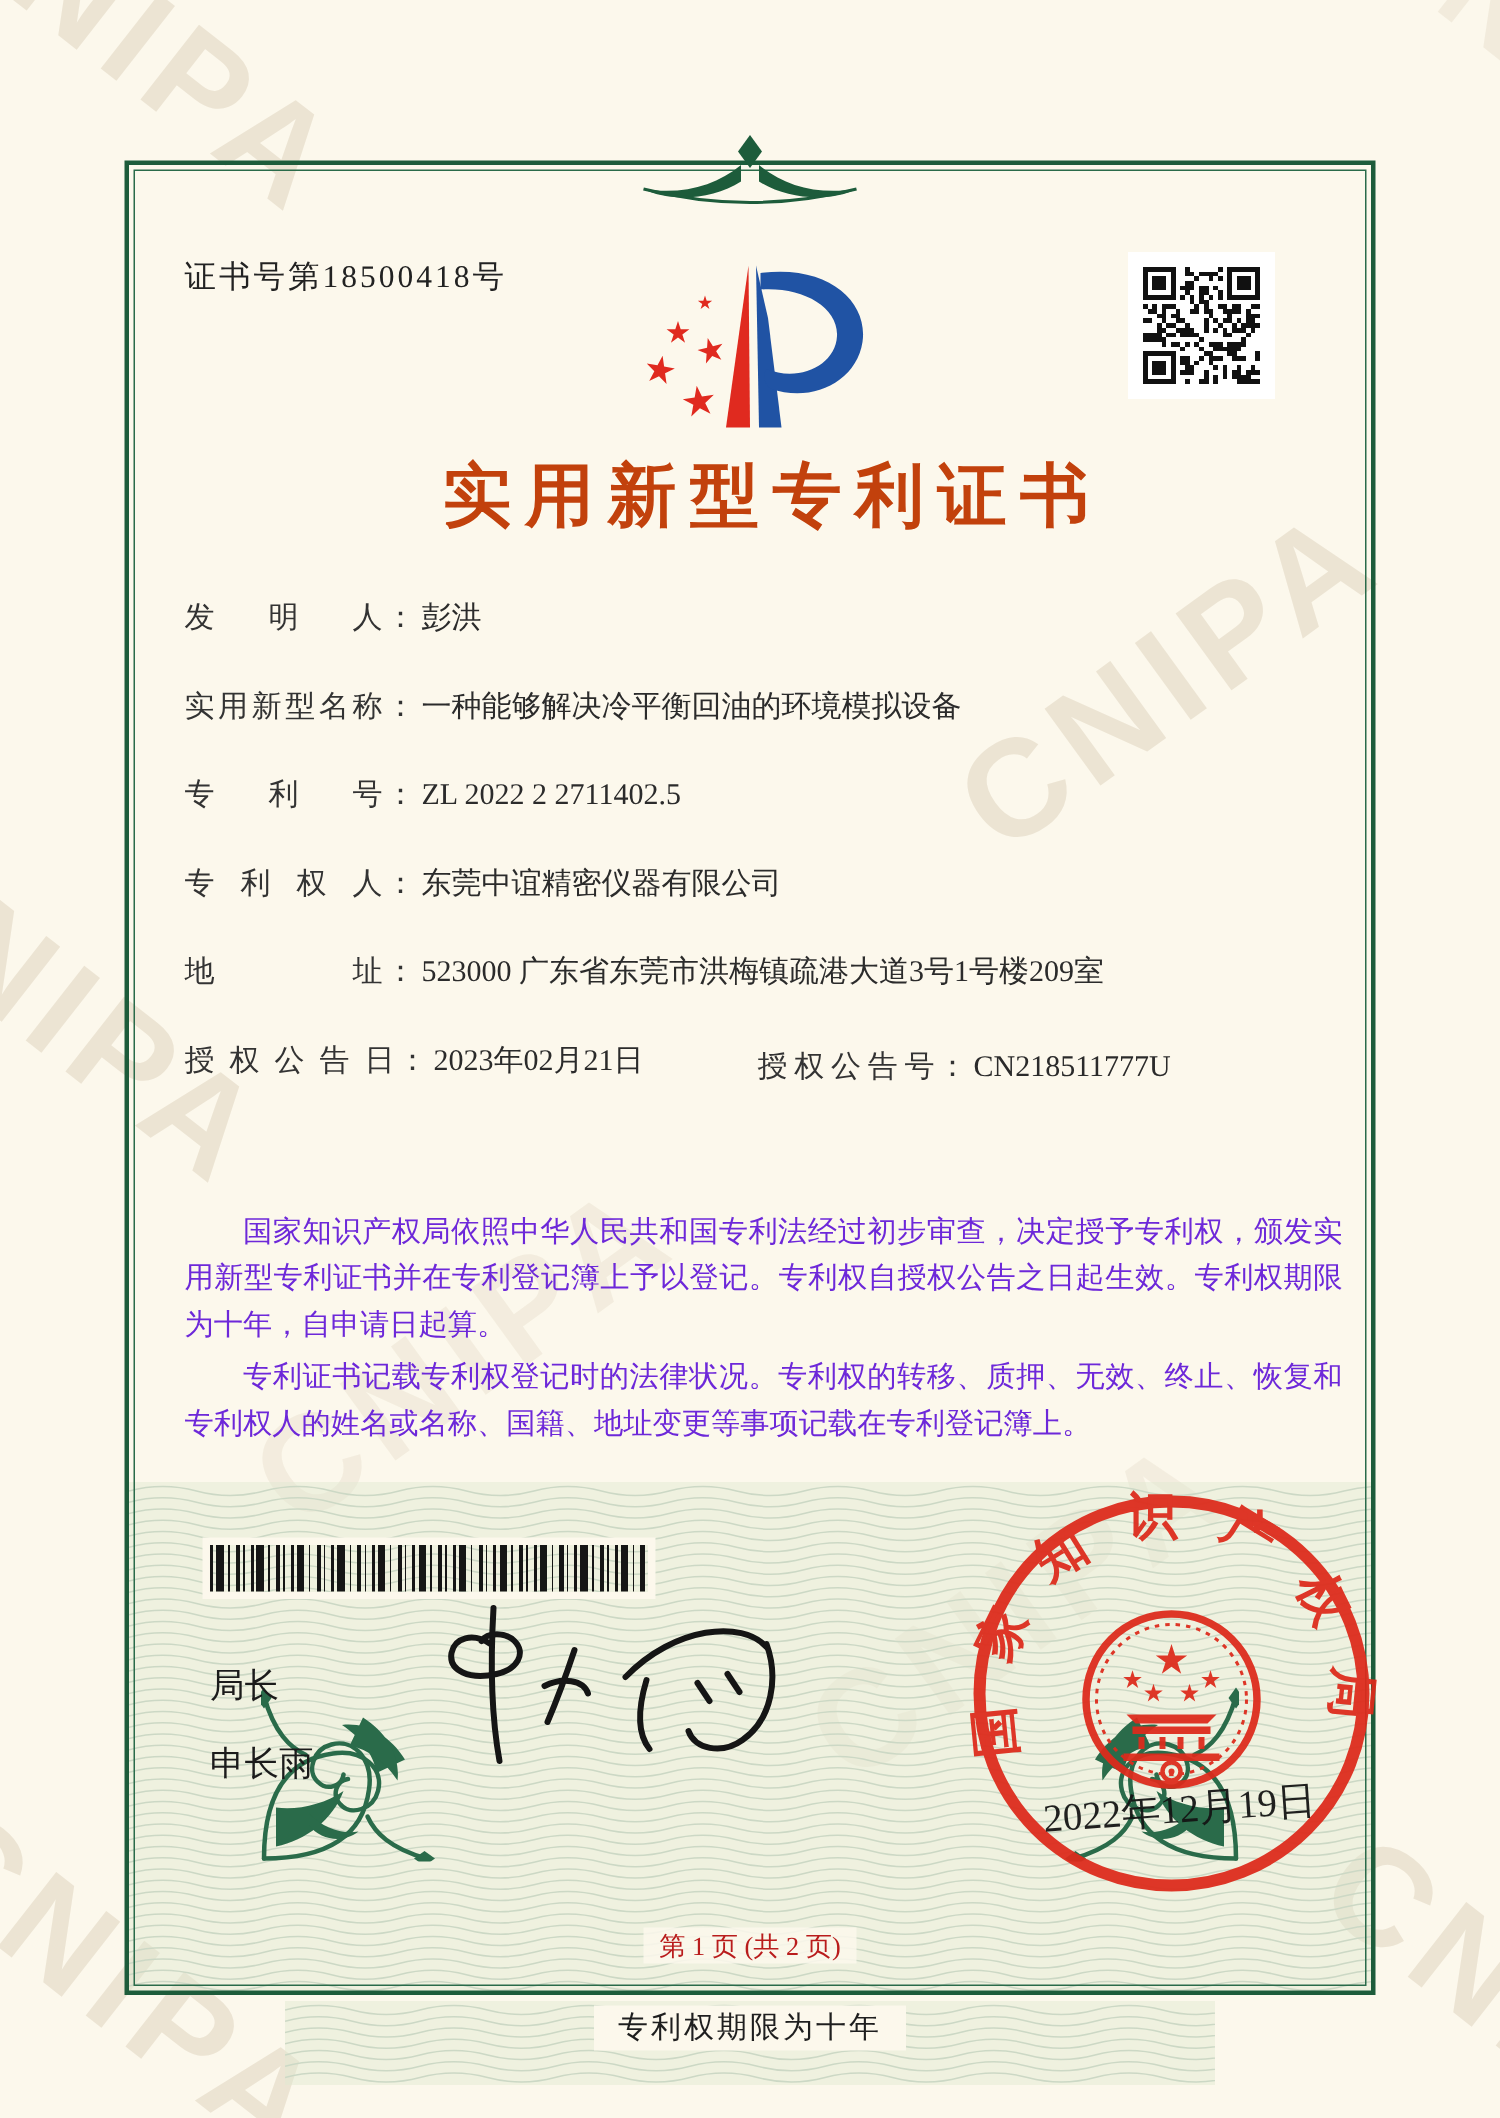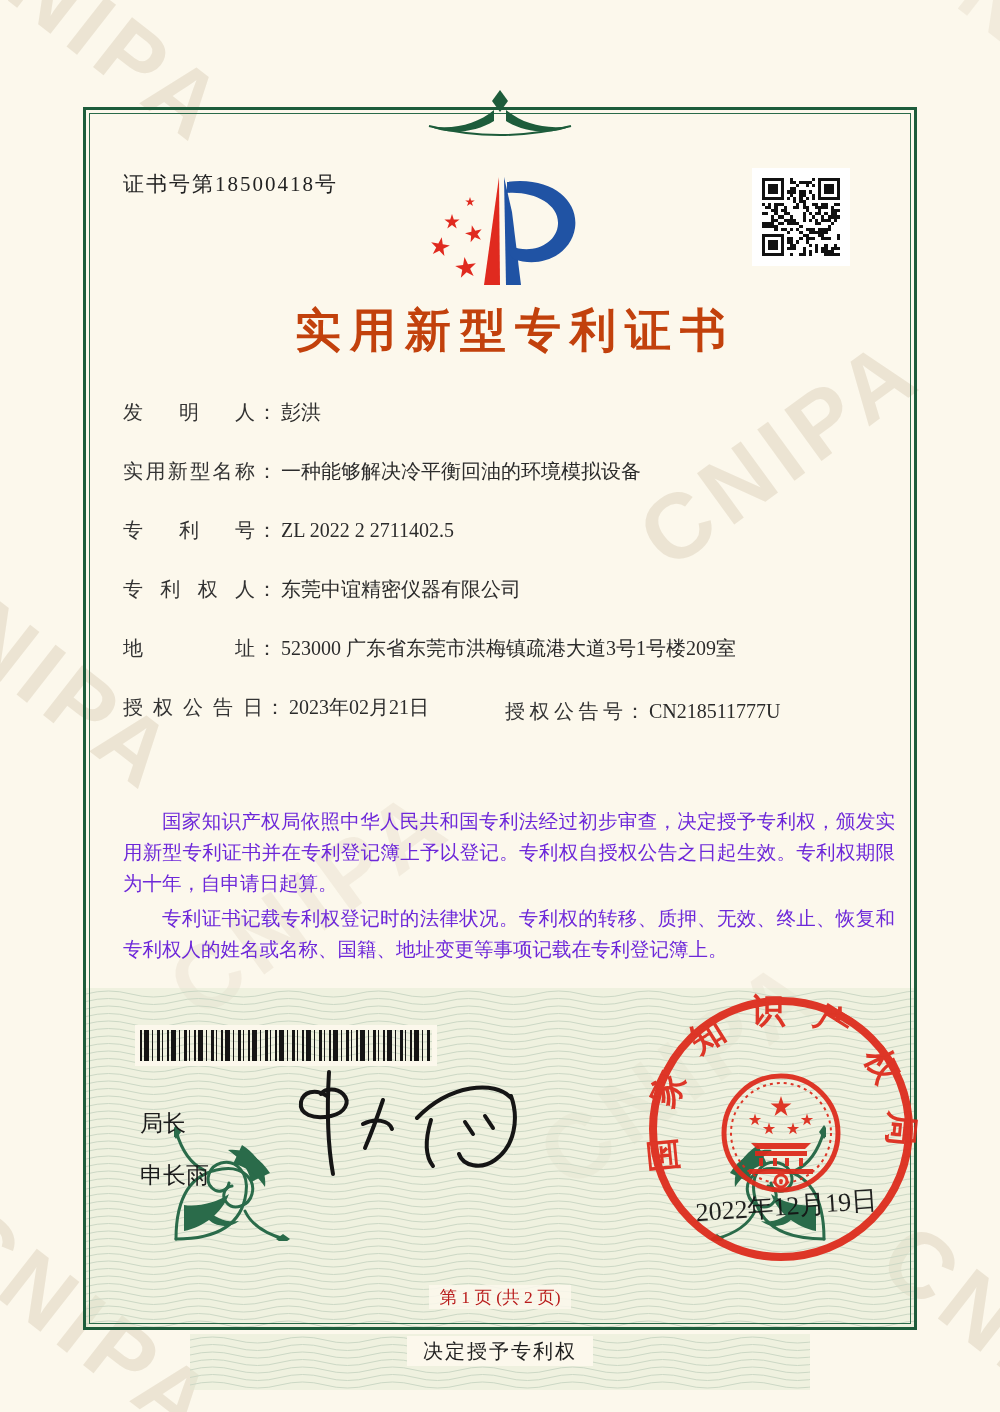--- a/index.html
+++ b/index.html
@@ -308,15 +308,15 @@
       <rect x="18" y="25" width="4" height="8"></rect>
       <path d="M-32,36 h64 v5 h-64 Z"></path>
       <circle cy="48" r="6" fill="none" stroke="#dd2b1c" stroke-width="3"></circle>
       <circle cy="48" r="2"></circle>
     </g>
     <text y="86" text-anchor="middle" transform="rotate(-4)" font-size="26" fill="#141414" font-family="Liberation Serif, DejaVu Serif, serif">2022年12月19日</text>
   </svg>
 
   <div class="page-info"><span>第 1 页 (共 2 页)</span></div>
 
-  <div class="footer-note"><span>决定授予专利权</span></div>
+  <div class="footer-note"><span>专利权期限为十年</span></div>
 
 </div>
 
 </body></html>

